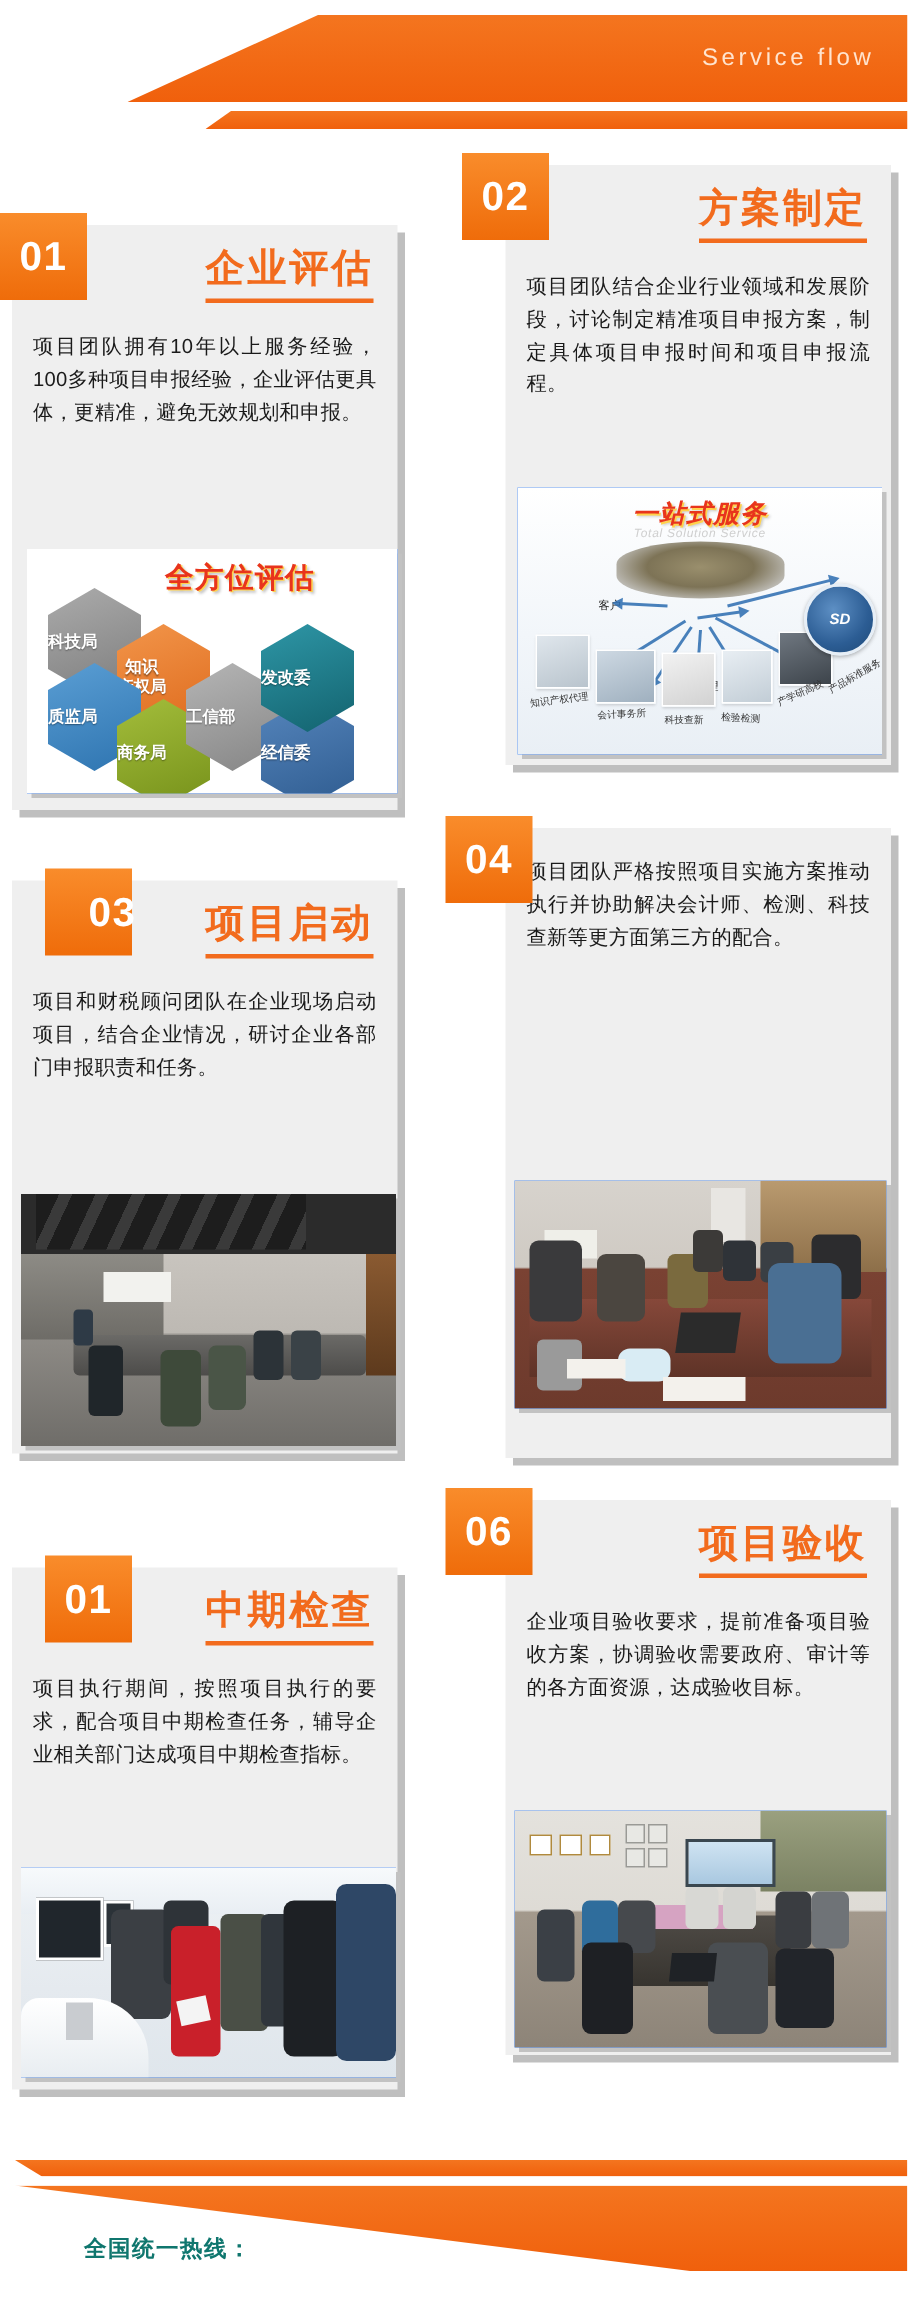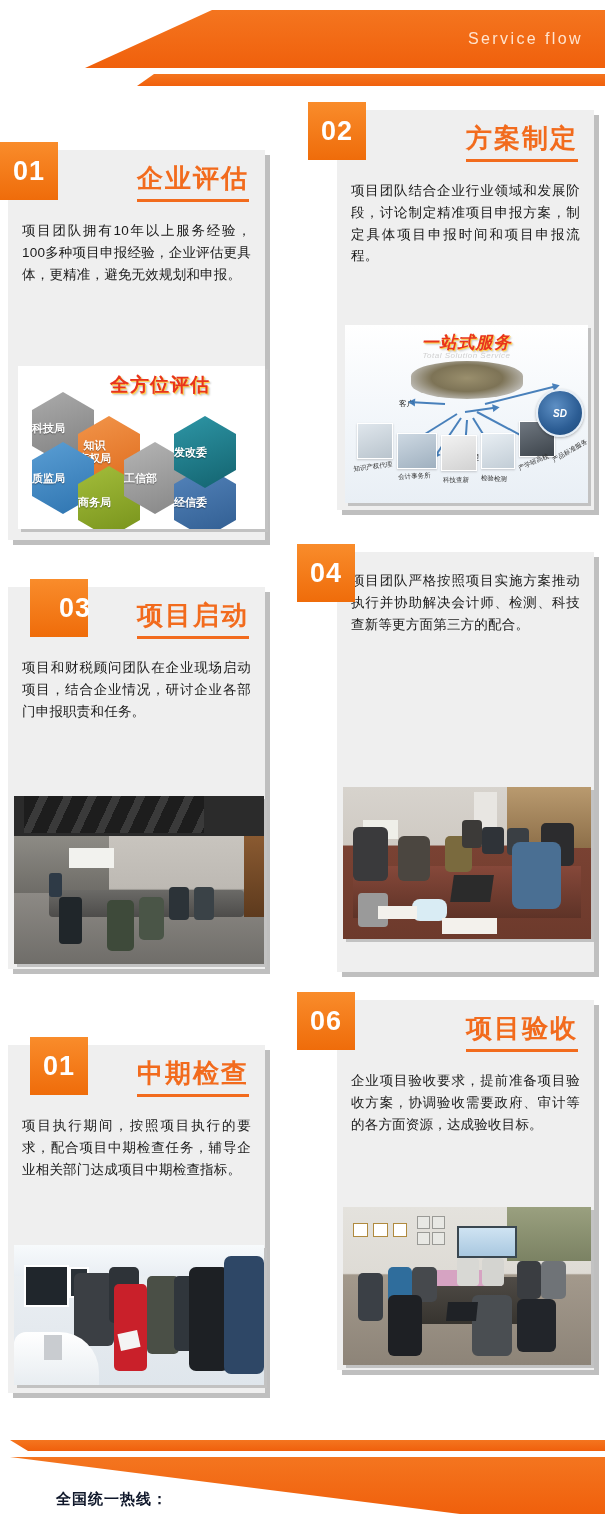--- a/index.html
+++ b/index.html
@@ -176,21 +176,21 @@
   .ftr-main{
     position:absolute; left:10px; top:39px; width:620px; height:57px;
     background:#F26B1D;
     background:linear-gradient(180deg,#F4751F 0%,#F0600C 100%);
     clip-path: polygon(0 0, 620px 0, 620px 57px, 450px 57px);
   }
   .ftr-text{
     position:absolute; left:0; top:39px; width:605px; height:57px;
     display:flex; align-items:center; padding-left:56px; white-space:nowrap;
   }
-  .ftr-lbl{ color:#0f172a; font-size:15px; font-weight:bold; letter-spacing:1px;margin-top:28px; }
+  .ftr-lbl{ color:#0f766e; font-size:15px; font-weight:bold; letter-spacing:1px;margin-top:28px; }
   .ftr-num{ color:#fff; font-size:27px; font-weight:bold; letter-spacing:.5px; margin-left:4px;}
 </style>
 </head>
 <body>
 
 <div id="page">
 
   <div class="header-wrap">
     <div class="hdr-bar"></div>
     <div class="hdr-bar2"></div>

